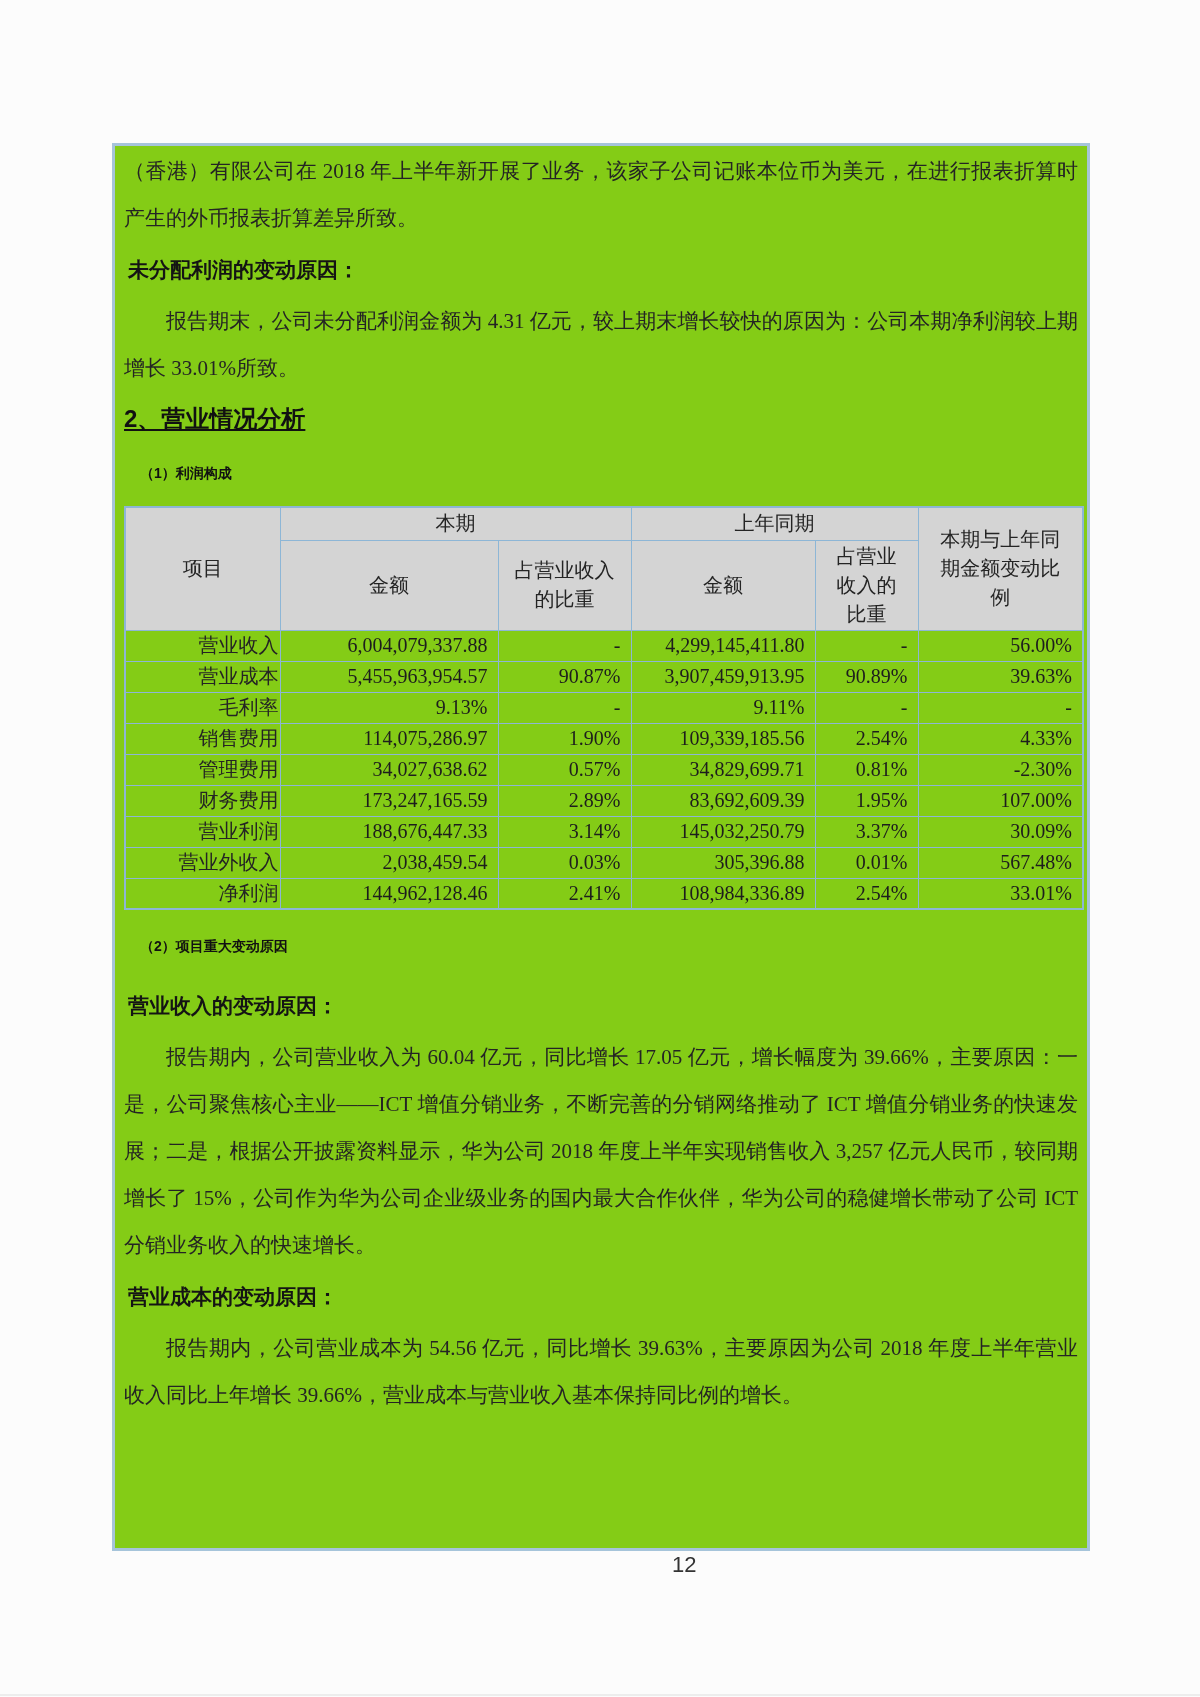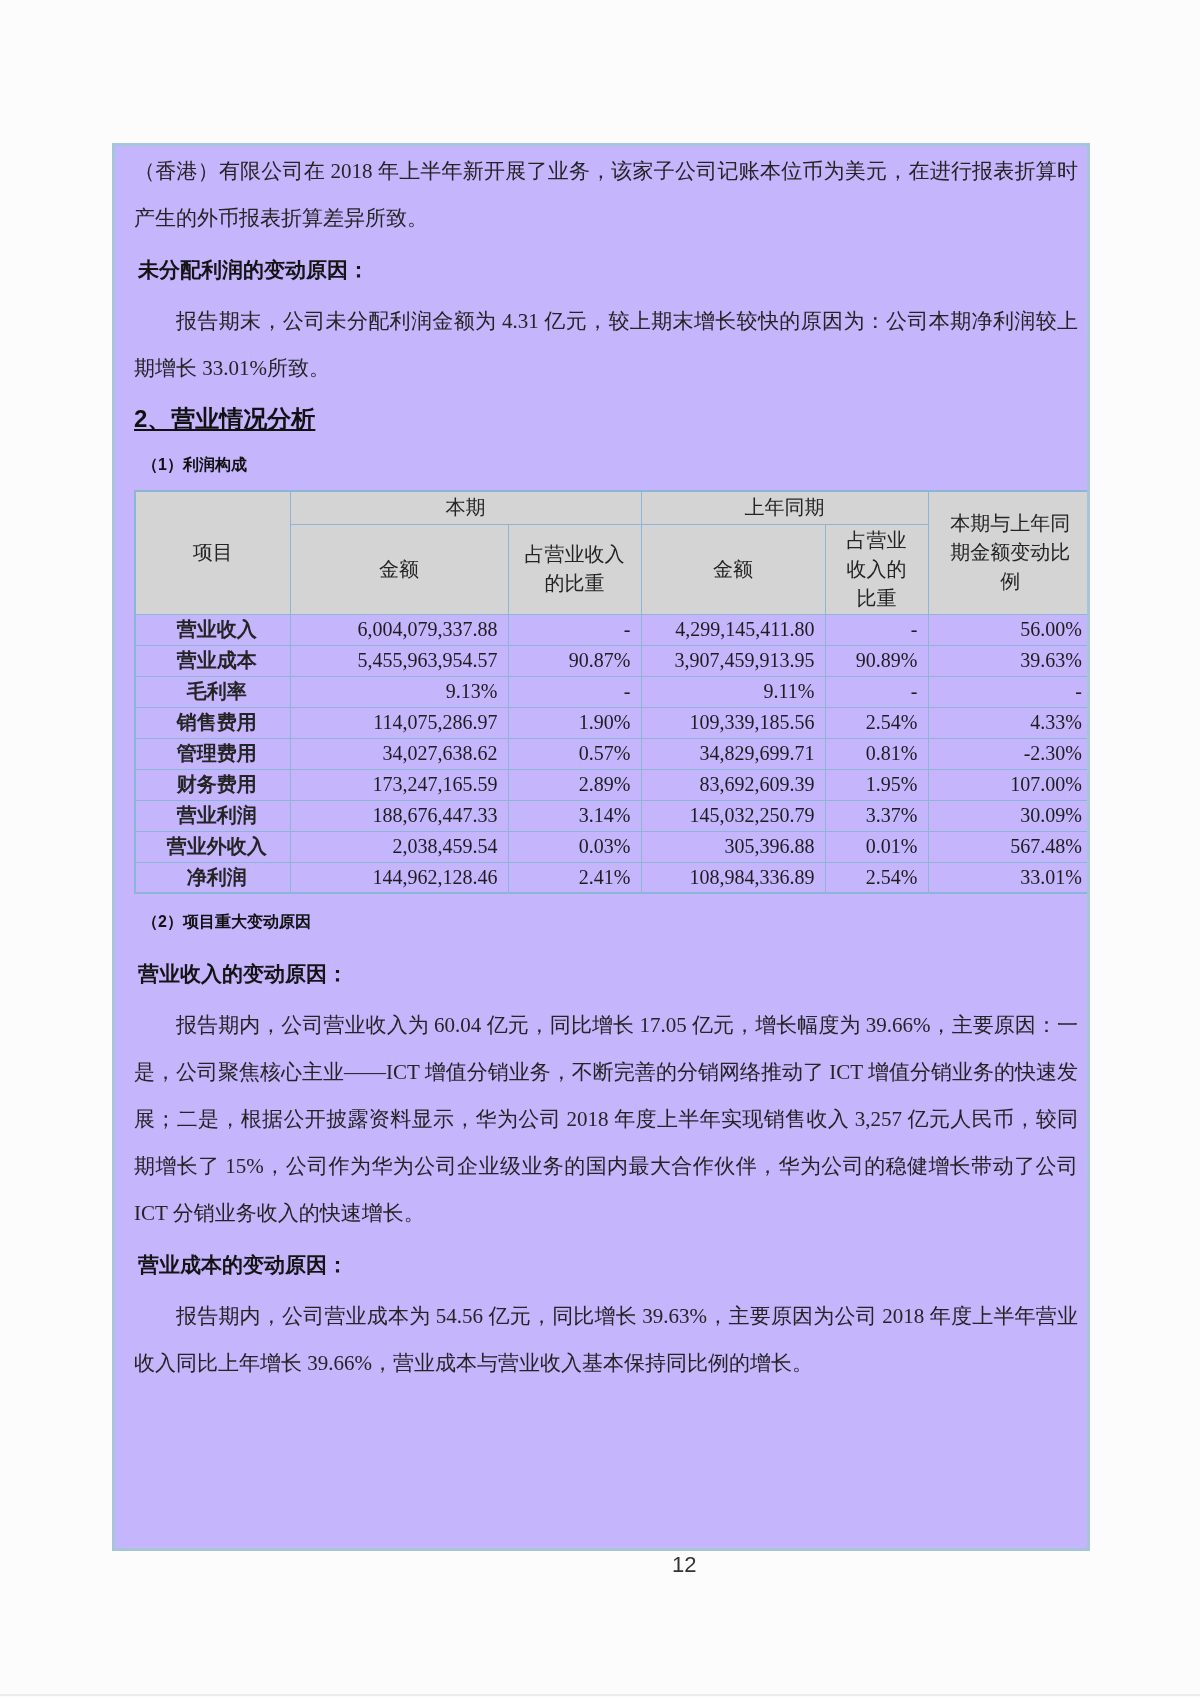--- a/index.html
+++ b/index.html
@@ -10,22 +10,22 @@
     font-family:"Liberation Serif","DejaVu Serif",serif;
     color:#222;
     overflow:hidden;
   }
   .content-box{
     position:absolute;
     left:112px;top:143px;
     width:978px;height:1408px;
     box-sizing:border-box;
     border:3px solid #a6c4da;
-    background:#c4b5fd;
-    padding:2px 9px 0 19px;
+    background:#84cc16;
+    padding:2px 9px 0 9px;
     overflow:hidden;
   }
   .para{
     margin:0;
     font-size:21px;
     line-height:47px;
     text-align:justify;
     text-justify:inter-character;
     color:#242424;
   }
@@ -41,24 +41,24 @@
   .section-title{
     margin:6px 0 0 0;
     font-family:"Liberation Sans","DejaVu Sans",sans-serif;
     font-weight:bold;
     font-size:24px;
     line-height:42px;
     color:#111;
     text-decoration:underline;
   }
   .sub-title{
-    margin:8px;
+    margin:16px;
     font-family:"Liberation Sans","DejaVu Sans",sans-serif;
     font-weight:bold;
-    font-size:16px;
+    font-size:14px;
     line-height:34px;
     color:#111;
   }
   table.profit-table{
     border-collapse:collapse;
     width:958px;
     margin:2px 0 6px 0;
     table-layout:fixed;
     border:2px solid #8db6d6;
   }
@@ -73,21 +73,21 @@
     background:#d4d4d4;
     font-weight:normal;
     text-align:center;
     white-space:pre-line;
     line-height:29px;
     color:#242424;
   }
   .profit-table thead tr.hrow1 th{height:33px;}
   .profit-table thead tr.hrow2 th{height:90px;}
   .profit-table tbody tr{height:31px;}
-  .profit-table td.label{text-align:center;padding-left:9px;color:#242424;font-weight:bold;}
+  .profit-table td.label{text-align:right;padding-left:9px;color:#242424;}
   .profit-table td.num{text-align:right;padding-right:10px;color:#1d1d1d;}
   .page-number{
     position:absolute;
     left:672px;top:1552px;
     font-family:"Liberation Sans","DejaVu Sans",sans-serif;
     font-size:22px;
     color:#333;
     text-align:right;
   }
   .bottom-edge{

